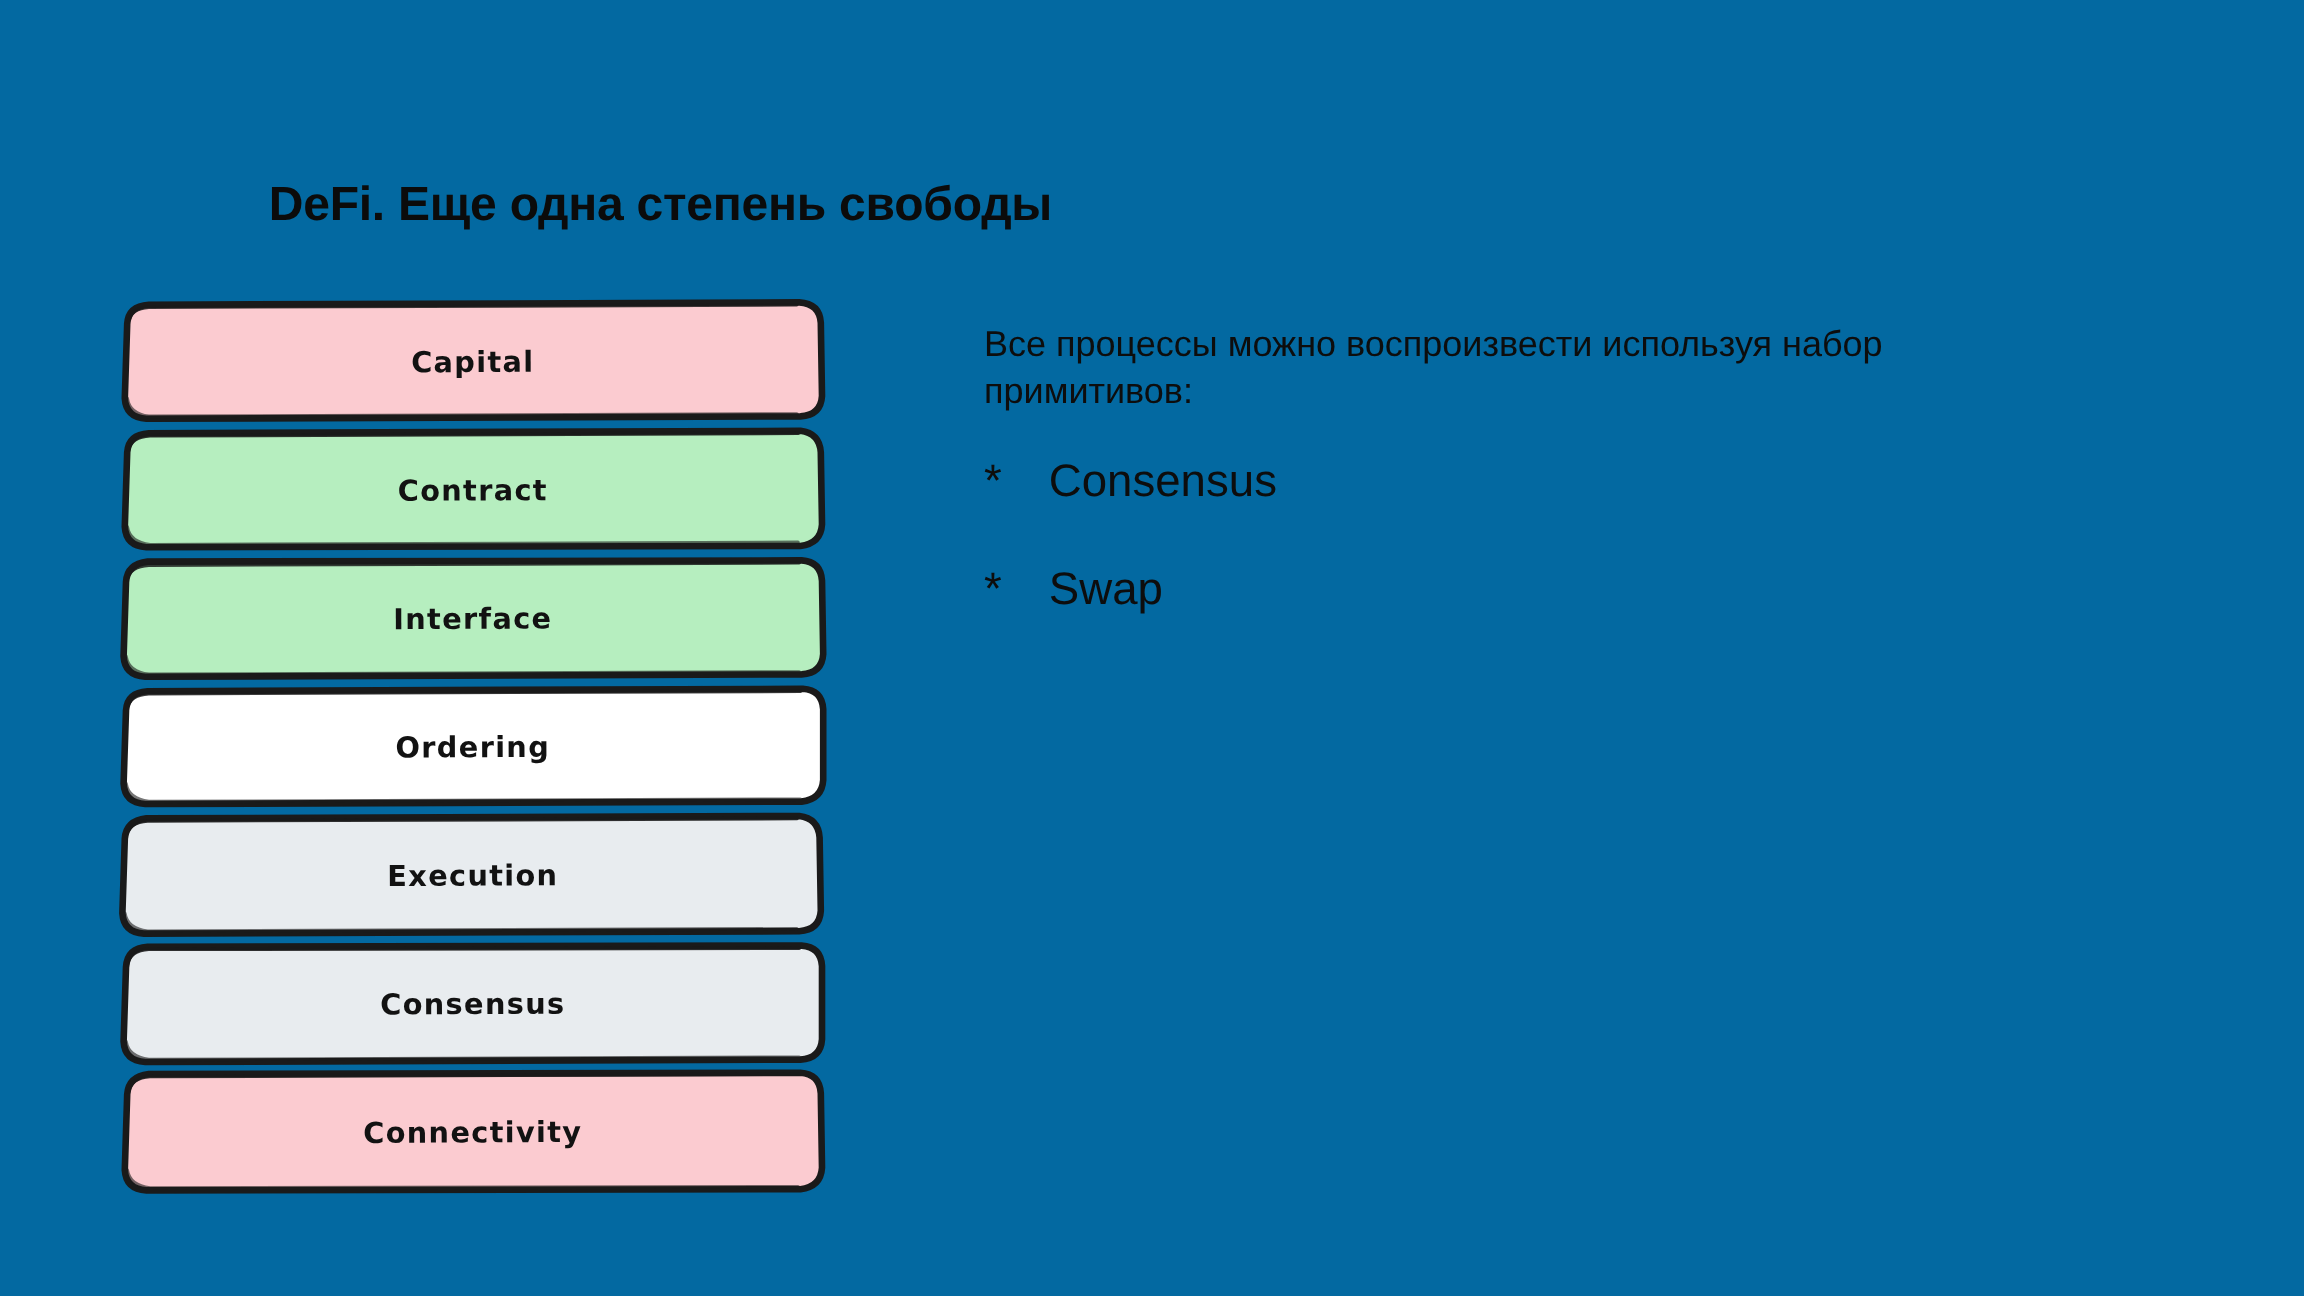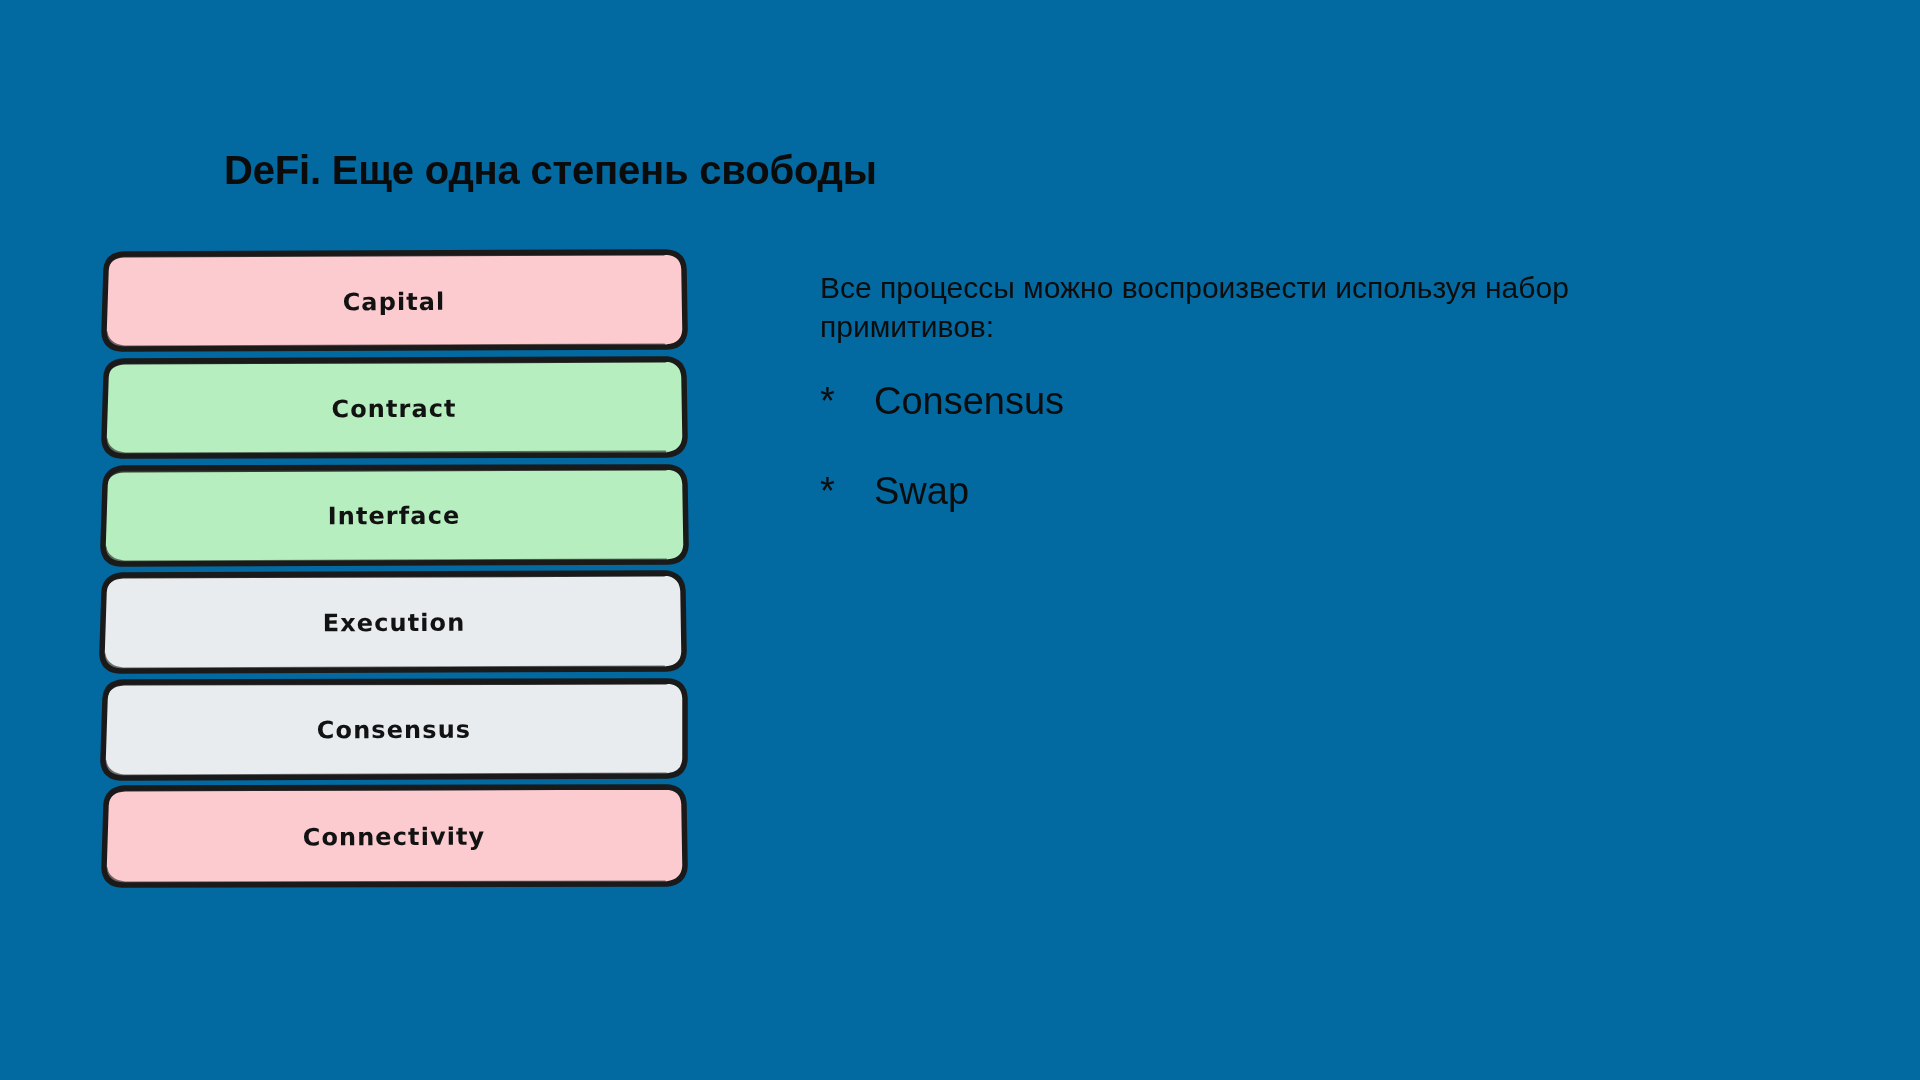--- a/index.html
+++ b/index.html
@@ -149,20 +149,28 @@
 
     <div class="layer-row">
       <svg class="layer-svg" viewBox="0 0 600 107" preserveAspectRatio="none">
         <path d="M11 23 Q12 8 29 6 L574 5 Q590 6 591 22 L592 83 Q591 99 574 100 L27 102 Q10 101 9 85 Z" fill="#b6eebf" stroke="#1a1a1a" stroke-width="5.5" stroke-linejoin="round"></path>
         <path d="M12 21 Q14 10 30 9 L572 7" fill="none" stroke="#1a1a1a" stroke-width="3" stroke-linecap="round" opacity="0.85"></path>
         <path d="M11 85 Q13 98 30 100 L572 98" fill="none" stroke="#1a1a1a" stroke-width="3" stroke-linecap="round" opacity="0.6"></path>
       </svg>
       <div class="layer-label">Interface</div>
     </div>
 
+    <div class="layer-row">
+      <svg class="layer-svg" viewBox="0 0 600 107" preserveAspectRatio="none">
+        <path d="M11 23 Q12 8 29 7 L575 5 Q591 6 592 22 L592 81 Q591 97 574 99 L27 101 Q10 100 9 84 Z" fill="#ffffff" stroke="#1a1a1a" stroke-width="5.5" stroke-linejoin="round"></path>
+        <path d="M12 21 Q14 10 30 9 L573 7" fill="none" stroke="#1a1a1a" stroke-width="3" stroke-linecap="round" opacity="0.85"></path>
+        <path d="M11 84 Q13 97 30 99 L573 97" fill="none" stroke="#1a1a1a" stroke-width="3" stroke-linecap="round" opacity="0.6"></path>
+      </svg>
+      <div class="layer-label">Ordering</div>
+    </div>
 
     <div class="layer-row">
       <svg class="layer-svg" viewBox="0 0 600 107" preserveAspectRatio="none">
         <path d="M10 23 Q11 8 28 6 L572 4 Q588 6 589 22 L590 83 Q589 99 572 100 L26 102 Q9 101 8 85 Z" fill="#e8ecef" stroke="#1a1a1a" stroke-width="5.5" stroke-linejoin="round"></path>
         <path d="M11 21 Q13 9 29 8 L570 6" fill="none" stroke="#1a1a1a" stroke-width="3.2" stroke-linecap="round" opacity="0.9"></path>
         <path d="M10 85 Q12 98 29 100 L570 98" fill="none" stroke="#1a1a1a" stroke-width="3" stroke-linecap="round" opacity="0.6"></path>
       </svg>
       <div class="layer-label">Execution</div>
     </div>
 

